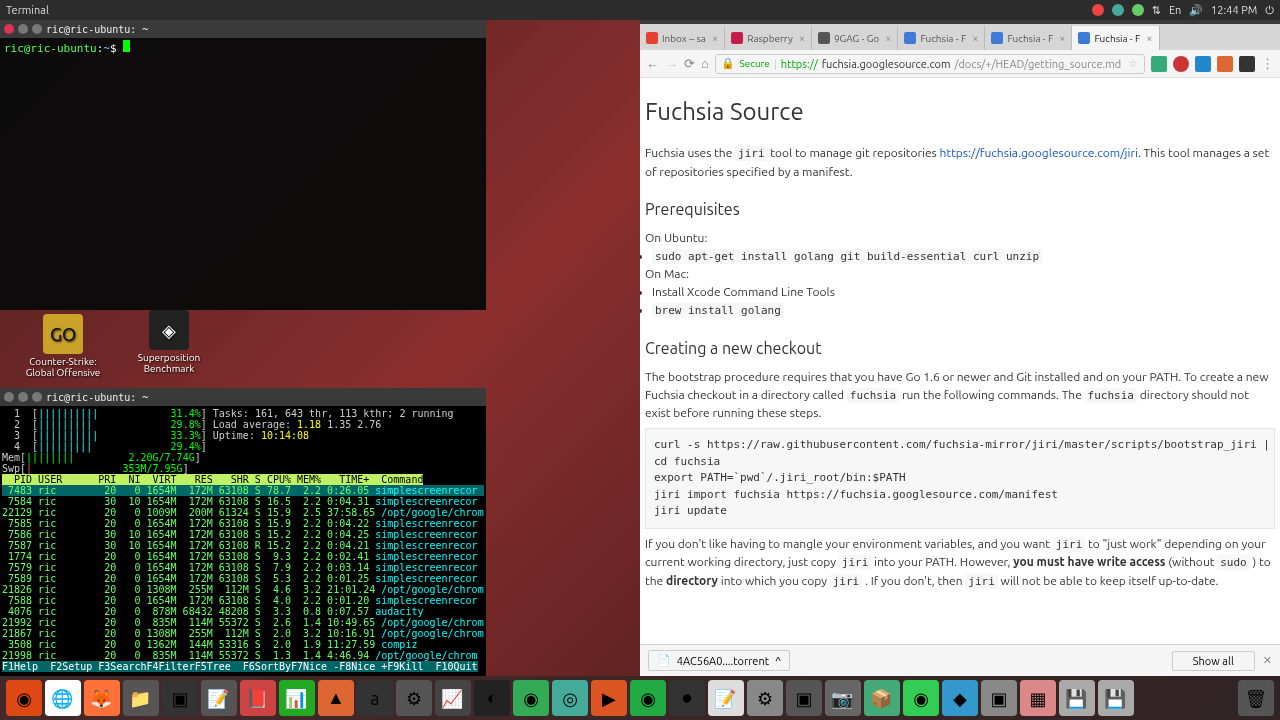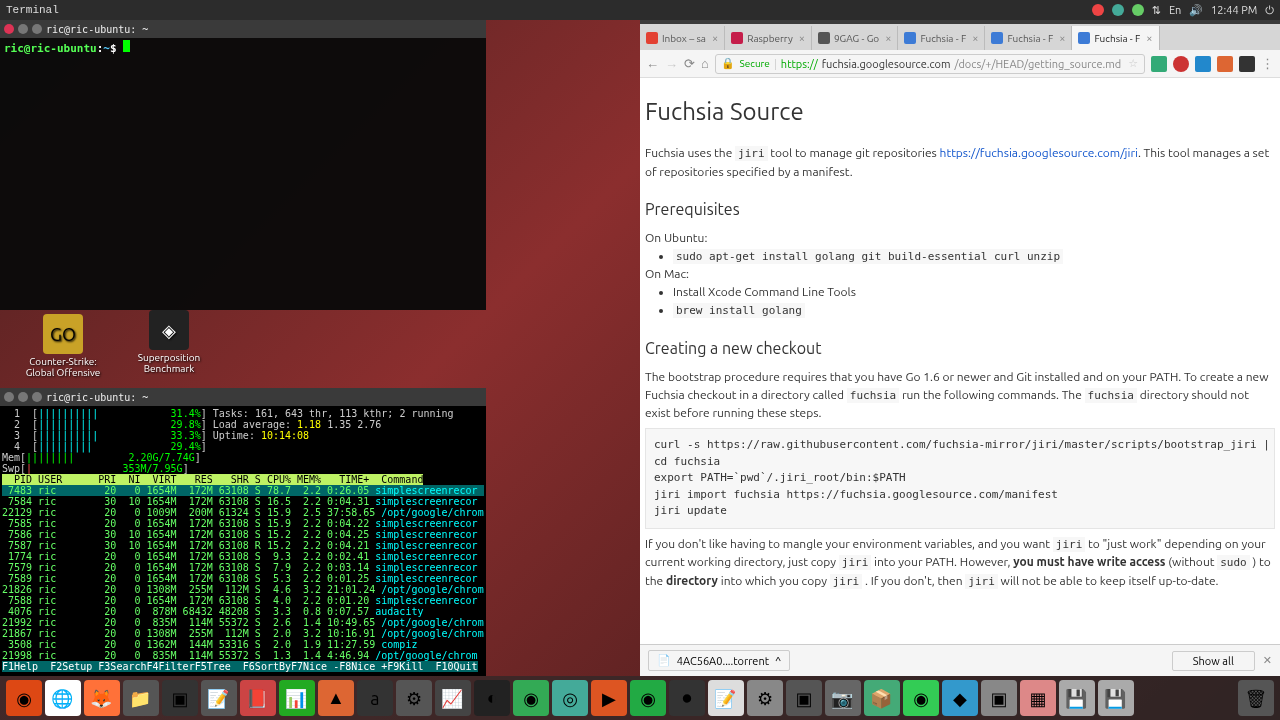--- a/index.html
+++ b/index.html
@@ -1,29 +1,29 @@
 <!DOCTYPE html>
 <html><head>
 <meta charset="utf-8">
 <style>
 * { margin: 0; padding: 0; box-sizing: border-box; }
 body { width: 1280px; height: 720px; overflow: hidden; font-family: Ubuntu, sans-serif; background: linear-gradient(135deg, #4a1f1f 0%, #8b2e2e 40%, #2a1515 100%); position: relative; }
 
 
 .menubar { height: 20px; background: #2c2c2c; color: #ddd; display: flex; align-items: center; font-size: 11px; padding: 0 6px; }
-.menubar .title { flex: 0 0 auto; font-family: Liberation Mono, monospace; }
+.menubar .title { flex: 0 0 auto; }
 .menubar .tray { margin-left: auto; display: flex; align-items: center; gap: 8px; }
 .menubar .tray span { font-size: 11px; }
 .tray-icon { width: 12px; height: 12px; border-radius: 50%; display: inline-block; }
 
 
 .term1 { position: absolute; top: 20px; left: 0; width: 486px; height: 290px; background: rgba(10,10,10,0.97); color: #0f0; font-family: monospace; font-size: 11px; }
 .term-titlebar { height: 18px; background: #3a3a3a; color: #eee; font-size: 10px; display: flex; align-items: center; padding: 0 4px; gap: 4px; }
 .winbtn { width: 10px; height: 10px; border-radius: 50%; }
-.term-body { padding: 2px 4px; font-weight: bold; }
+.term-body { padding: 2px 4px; }
 .prompt-user { color: #5f5; }
 .prompt-path { color: #5cf; }
 .cursor { background: #0f0; display: inline-block; width: 7px; height: 12px; }
 
 
 .desktop-icon { position: absolute; text-align: center; color: #fff; font-size: 10px; text-shadow: 1px 1px 2px #000; width: 90px; }
 .desktop-icon .ico { width: 40px; height: 40px; margin: 0 auto 2px; background: #333; border-radius: 4px; display: flex; align-items: center; justify-content: center; font-size: 18px; }
 
 
 .term2 { position: absolute; top: 388px; left: 0; width: 486px; height: 288px; background: #000; color: #0f0; font-family: monospace; font-size: 10px; overflow: hidden; }
@@ -51,21 +51,21 @@
 .url-host { color: #333; }
 .url-path { color: #888; }
 .ext-icon { width: 16px; height: 16px; border-radius: 2px; }
 
 .content { flex: 1; overflow-y: auto; padding: 16px 5px; color: #333; font-size: 12px; line-height: 1.5; }
 .content h1 { font-size: 24px; font-weight: 400; margin-bottom: 14px; }
 .content h2 { font-size: 16px; font-weight: 400; margin: 16px 0 8px; }
 .content code { font-family: monospace; background: #f7f7f7; padding: 1px 3px; font-size: 11px; }
 .content pre { background: #f7f7f7; border: 1px solid #e5e5e5; padding: 8px; font-family: monospace; font-size: 11px; margin: 6px 0; white-space: pre; overflow-x: auto; }
 .content a { color: #1155cc; text-decoration: none; }
-.content ul { margin-left: 28px; }
+.content ul { margin-left: 7px; }
 
 .download-bar { height: 32px; background: #f5f5f5; border-top: 1px solid #ccc; display: flex; align-items: center; padding: 0 8px; font-size: 11px; gap: 8px; }
 .download-item { border: 1px solid #ccc; padding: 3px 8px; border-radius: 2px; display: flex; align-items: center; gap: 6px; }
 .showall { margin-left: auto; border: 1px solid #ccc; padding: 3px 20px; border-radius: 2px; }
 
 
 .dock { position: absolute; bottom: 0; left: 0; width: 1280px; height: 44px; background: rgba(50,40,40,0.8); display: flex; align-items: center; padding: 0 6px; gap: 3px; }
 .dock-item { width: 36px; height: 36px; border-radius: 4px; display: flex; align-items: center; justify-content: center; font-size: 18px; }
 .dock .spacer { flex: 1; }
 </style>

